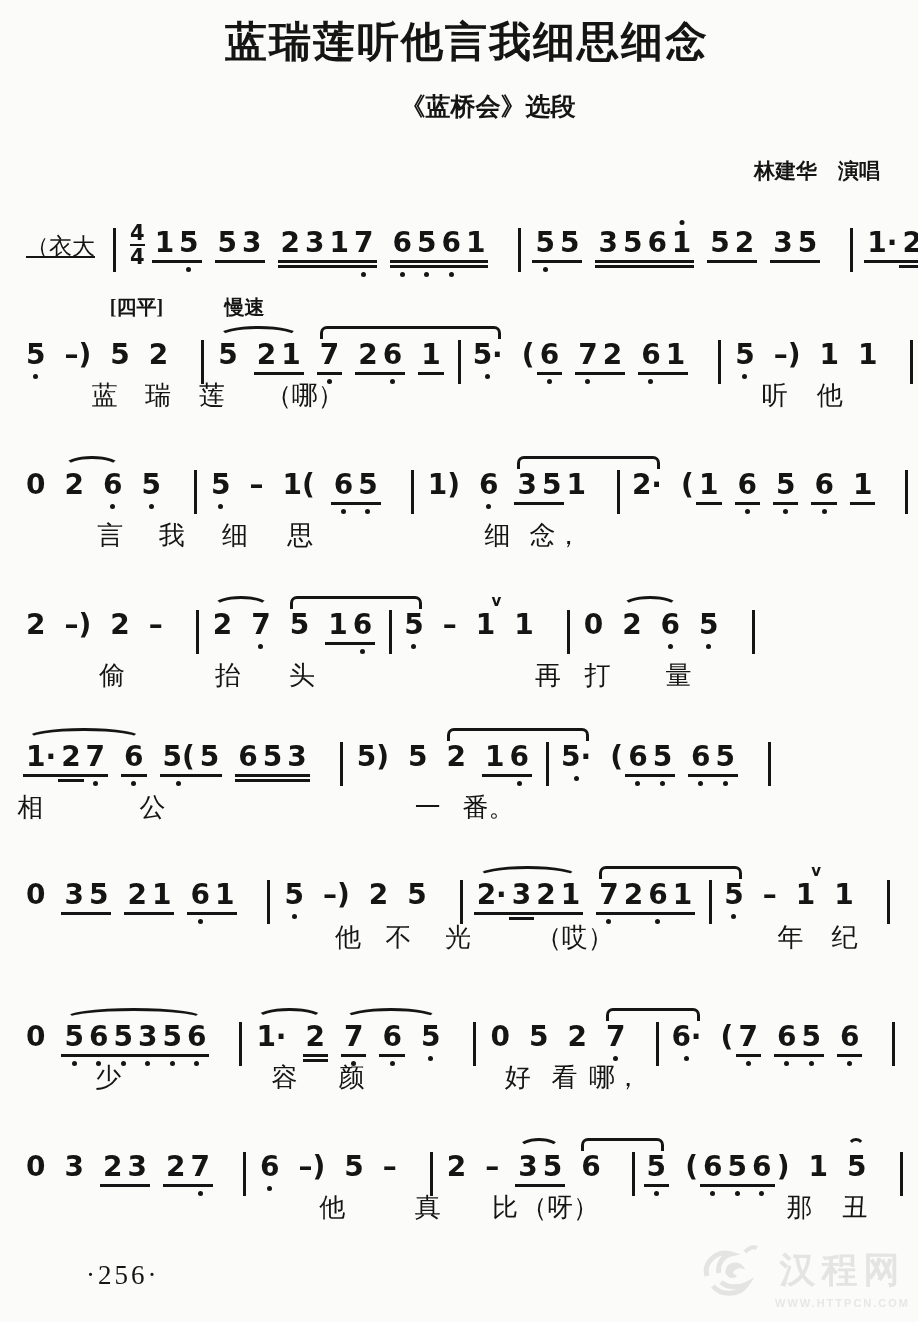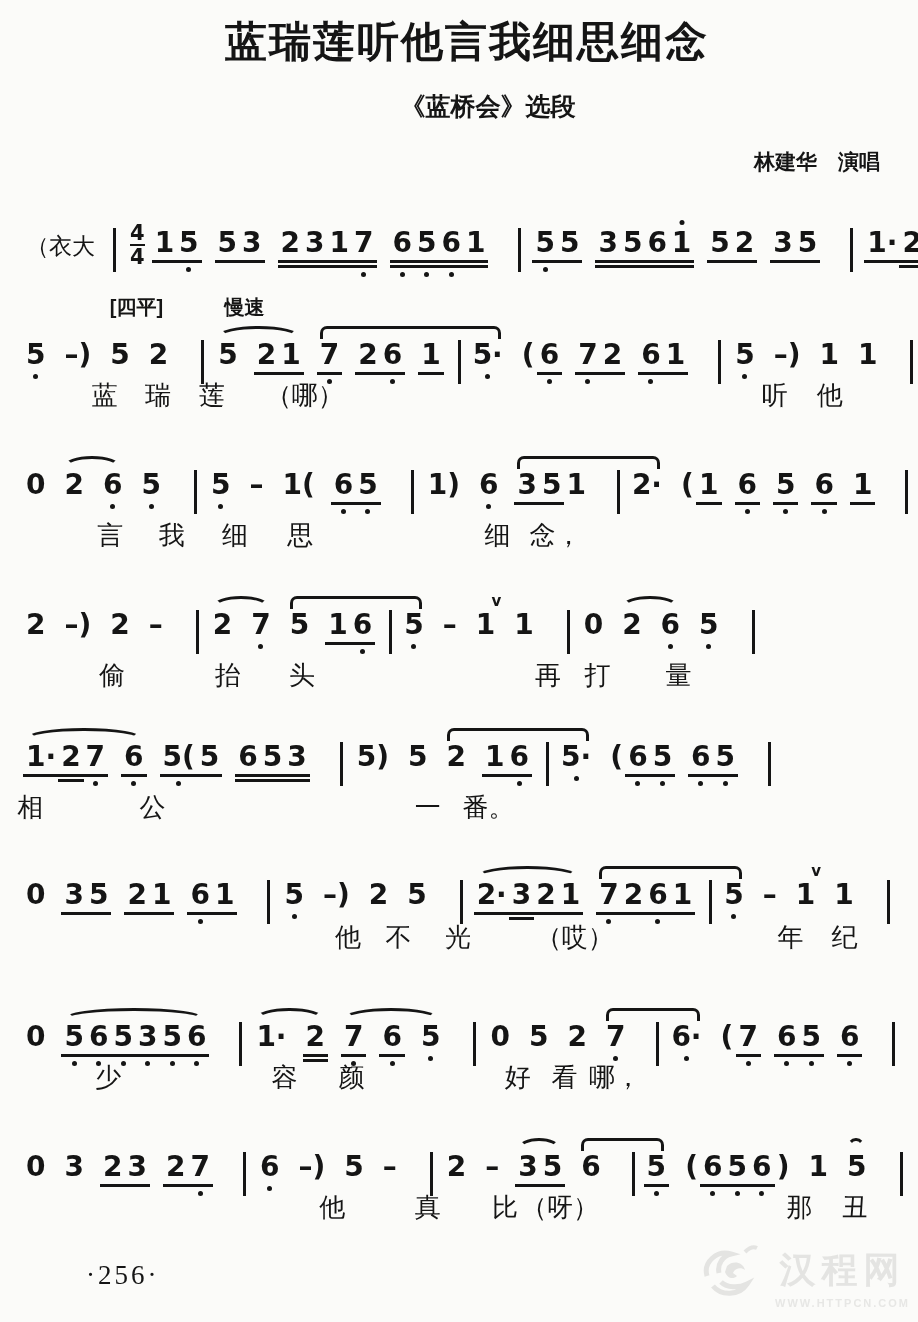--- a/index.html
+++ b/index.html
@@ -3,26 +3,26 @@
 <meta charset="utf-8">
 <style>
   html,body{margin:0;padding:0;background:#888;}
   .page{position:relative;width:918px;height:1322px;margin:0 auto;background:#fbfbf9;overflow:hidden;color:#151515;}
   .title{position:absolute;top:18px;left:16px;right:0;text-align:center;margin:0;
          font:900 42px/1.15 "Liberation Sans",sans-serif;letter-spacing:2px;}
   .subtitle{position:absolute;top:90px;left:16px;right:0;text-align:center;
          font:600 25px "Liberation Serif",serif;padding-left:42px;}
   .singer{position:absolute;top:128px;left:0;right:0;text-align:center;
          font:400 21px "Liberation Serif",serif;}
-  .performer{position:absolute;top:148px;right:38px;font:700 21px "Liberation Sans",sans-serif;}
+  .performer{position:absolute;top:157px;right:38px;font:700 21px "Liberation Sans",sans-serif;}
 
   #score{position:absolute;left:0;top:0;right:0;bottom:0;}
   .mline{position:absolute;left:26px;right:10px;display:flex;align-items:flex-start;padding-top:16px;}
   .mlabel{position:absolute;top:-30px;font:800 20px "Liberation Sans",sans-serif;white-space:nowrap;}
-  .pre{font:400 23px "Liberation Serif",serif;margin:3px 4px 12px 0;white-space:nowrap;}
+  .pre{font:400 23px "Liberation Serif",serif;margin:3px 4px 12px 0;white-space:nowrap;text-decoration:underline;}
   .ts{display:inline-flex;flex-direction:column;align-items:center;margin:-6px 10px 0 0;
       font:800 21px/22px "DejaVu Sans",sans-serif;}
   .ts-d{border-top:2px solid #151515;}
   .tok{display:inline-flex;flex-direction:column;align-items:center;position:relative;
        margin-right:19px;min-width:13px;}
   .tok.g{margin-right:5px;}
   .grp{display:inline-flex;align-items:flex-start;position:relative;margin-right:19px;}
   .grp .tok:last-child{margin-right:0;}
   .tok-t{font:800 28px/30px "DejaVu Sans",sans-serif;white-space:nowrap;}
   .ul{height:3px;background:#151515;margin-top:2px;width:calc(100% + 6px);}
@@ -193,21 +193,21 @@
             <span class="ul"></span>
           </span>
           <span class="tok g">
             <span class="tok-t">2</span>
             <span class="ul"></span>
             <span class="ul"></span>
           </span>
         </span>
       </div>
       <div class="mline" style="top: 324px;">
-        <span class="mlabel" style="left: 9.5%;">[四平]</span>
+        <span class="mlabel" style="left: 9.5%; font-family: Liberation Serif, serif;">[四平]</span>
         <span class="mlabel" style="left: 22.5%; font-family: Liberation Mono, monospace;">慢速</span>
         <span class="grp">
           <span class="tok">
             <span class="tok-t">5</span>
             <span class="dot-b"></span>
           </span>
         </span>
         <span class="grp">
           <span class="tok">
             <span class="tok-t">–)</span>

